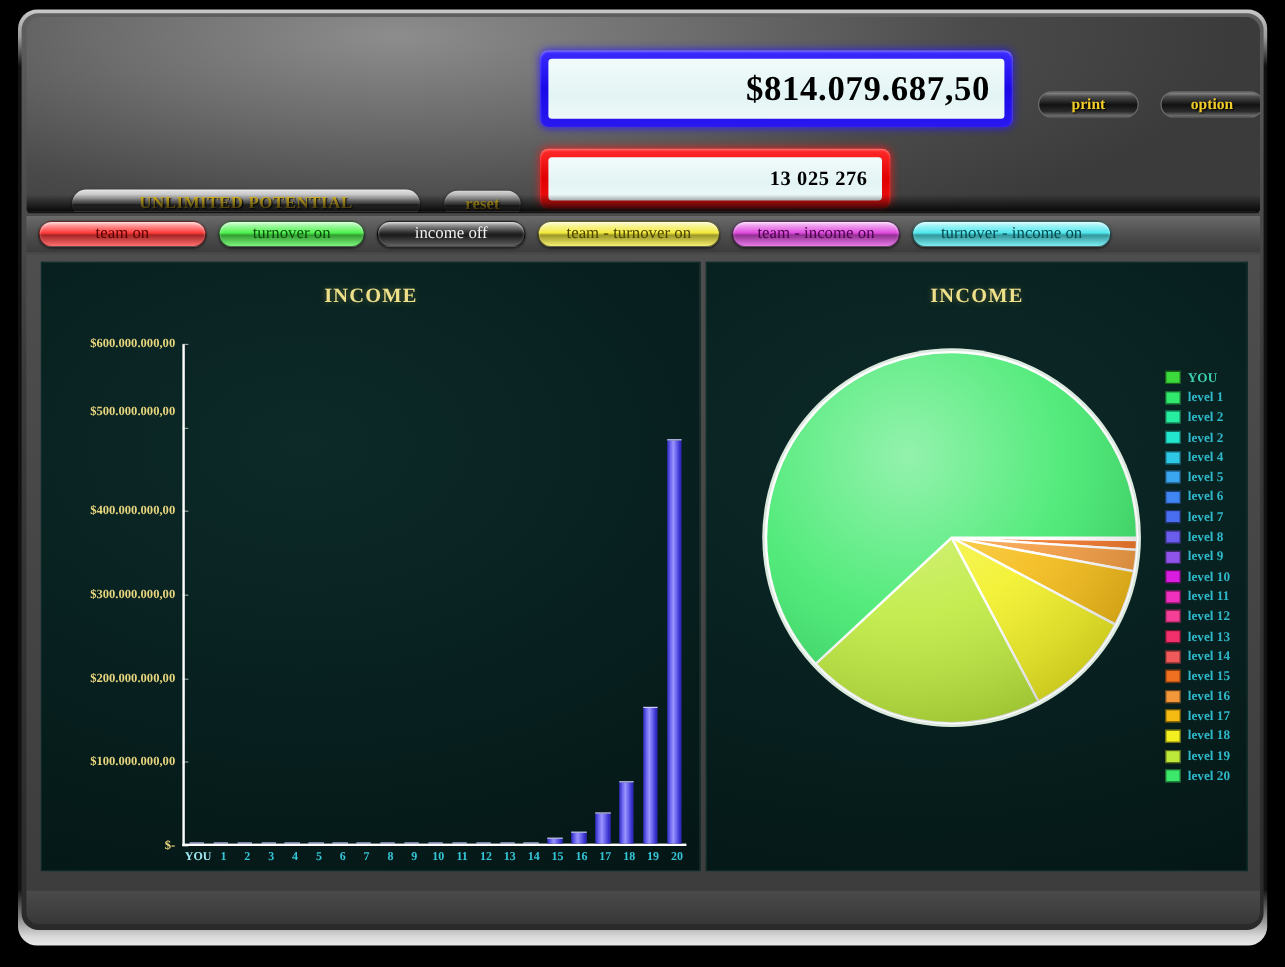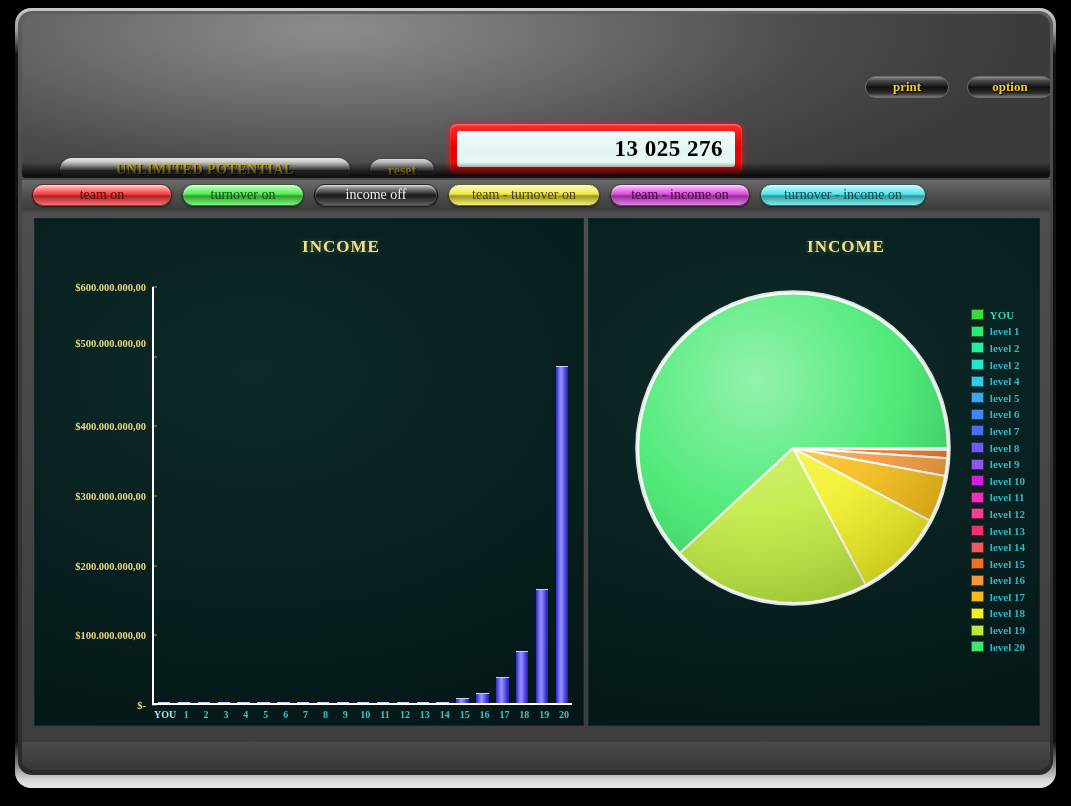--- a/index.html
+++ b/index.html
@@ -107,21 +107,21 @@
     left: 428px; top: 28px; width: 394px; height: 64px;
     background: linear-gradient(180deg,#3b2bff 0%,#1a08e8 50%,#2a18f0 100%);
     box-shadow: 0 0 7px rgba(40,20,255,.9), inset 0 1px 2px rgba(255,255,255,.45);
   }
   #display-total .screen { font-size: 29px; }
   #display-members {
     left: 428px; top: 110px; width: 292px; height: 50px;
     background: linear-gradient(180deg,#ff2b2b 0%,#e00000 50%,#f01414 100%);
     box-shadow: 0 0 7px rgba(255,20,20,.85), inset 0 1px 2px rgba(255,255,255,.4);
   }
-  #display-members .screen { font-size: 23px; }
+  #display-members .screen { font-size: 17px; }
   #display-turnover {
     left: 740px; top: 110px; width: 292px; height: 50px;
     background: linear-gradient(180deg,#4dff4d 0%,#11e011 50%,#2bf02b 100%);
     box-shadow: 0 0 7px rgba(40,255,40,.85), inset 0 1px 2px rgba(255,255,255,.45);
   }
   #display-turnover .screen { font-size: 23px; }
 
   .hbtn {
     position: absolute;
     border-radius: 999px;
@@ -169,21 +169,20 @@
   .stage {
     position: absolute;
     left: 22px; top: 212px; width: 1028px; height: 530px;
     background: linear-gradient(180deg,#4e4e4e 0%,#3d3d3d 100%);
     padding: 6px 8px 10px 8px;
   }
   .panel {
     position: absolute;
     background: radial-gradient(ellipse 600px 400px at 40% 30%, #0d2a28 0%, #07201f 55%, #041716 100%);
     border: 1px solid #0c2b29;
-    padding-left: 32px;
   }
   #panel-bar  { left: 12px; top: 6px; width: 550px; height: 508px; }
   #panel-pie  { left: 566px; top: 6px; width: 452px; height: 508px; }
 
   .chart-title {
     position: absolute; top: 18px; width: 100%;
     text-align: center;
     font-size: 17px; font-weight: bold;
     letter-spacing: 1px;
     color: #efe08a;
@@ -282,20 +281,23 @@
 
 <div id="app">
   <div class="bezel"></div>
   <div class="bezel-inner"></div>
 
   <div class="header">
 
     <div class="pill" id="slogan-bar">UNLIMITED POTENTIAL</div>
     <div class="pill" id="reset-button">reset</div>
 
+    <div class="display" id="display-total">
+      <div class="screen">$814.079.687,50</div>
+    </div>
     <div class="display" id="display-members">
       <div class="screen">13 025 276</div>
     </div>
 
     <div class="hbtn" id="print-button">print</div>
     <div class="hbtn" id="option-button">option</div>
   </div>
 
   <div class="tabbar" id="tabbar">
       <div class="tab" style="width: 140px; color: rgb(90, 0, 0); background: linear-gradient(rgb(255, 196, 196) 0%, rgb(255, 59, 59) 45%, rgb(166, 38, 38) 55%, rgb(255, 108, 108) 100%);">

